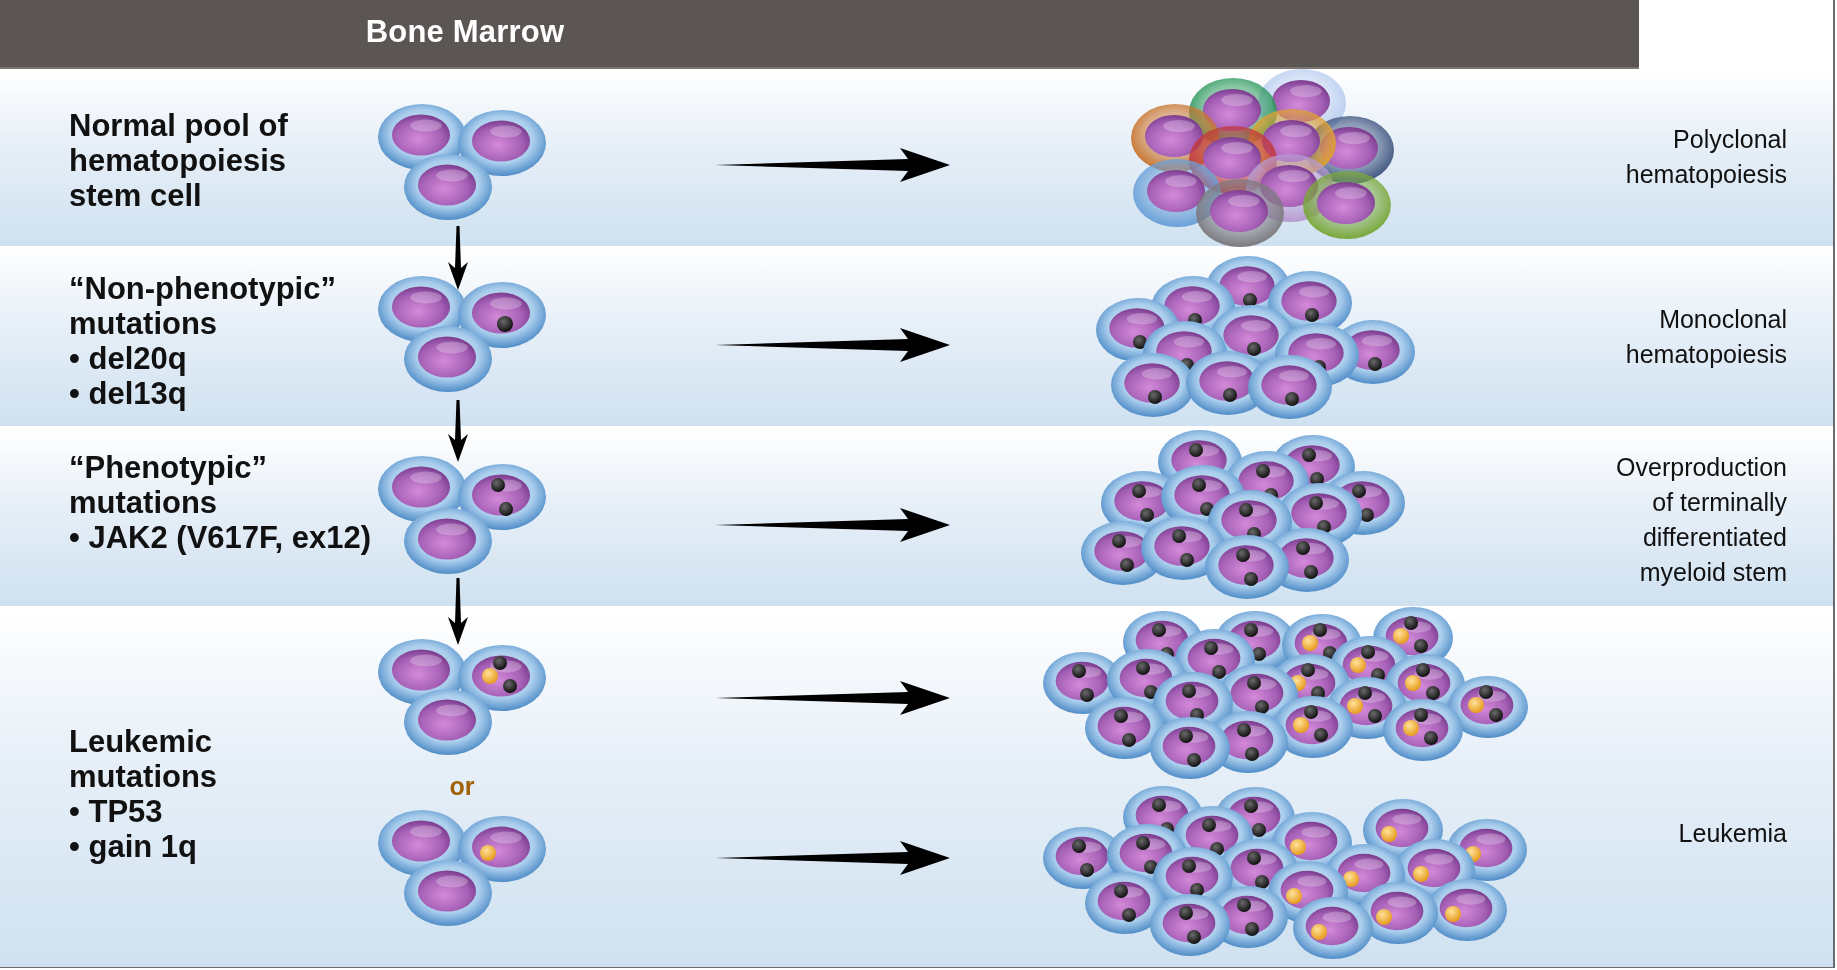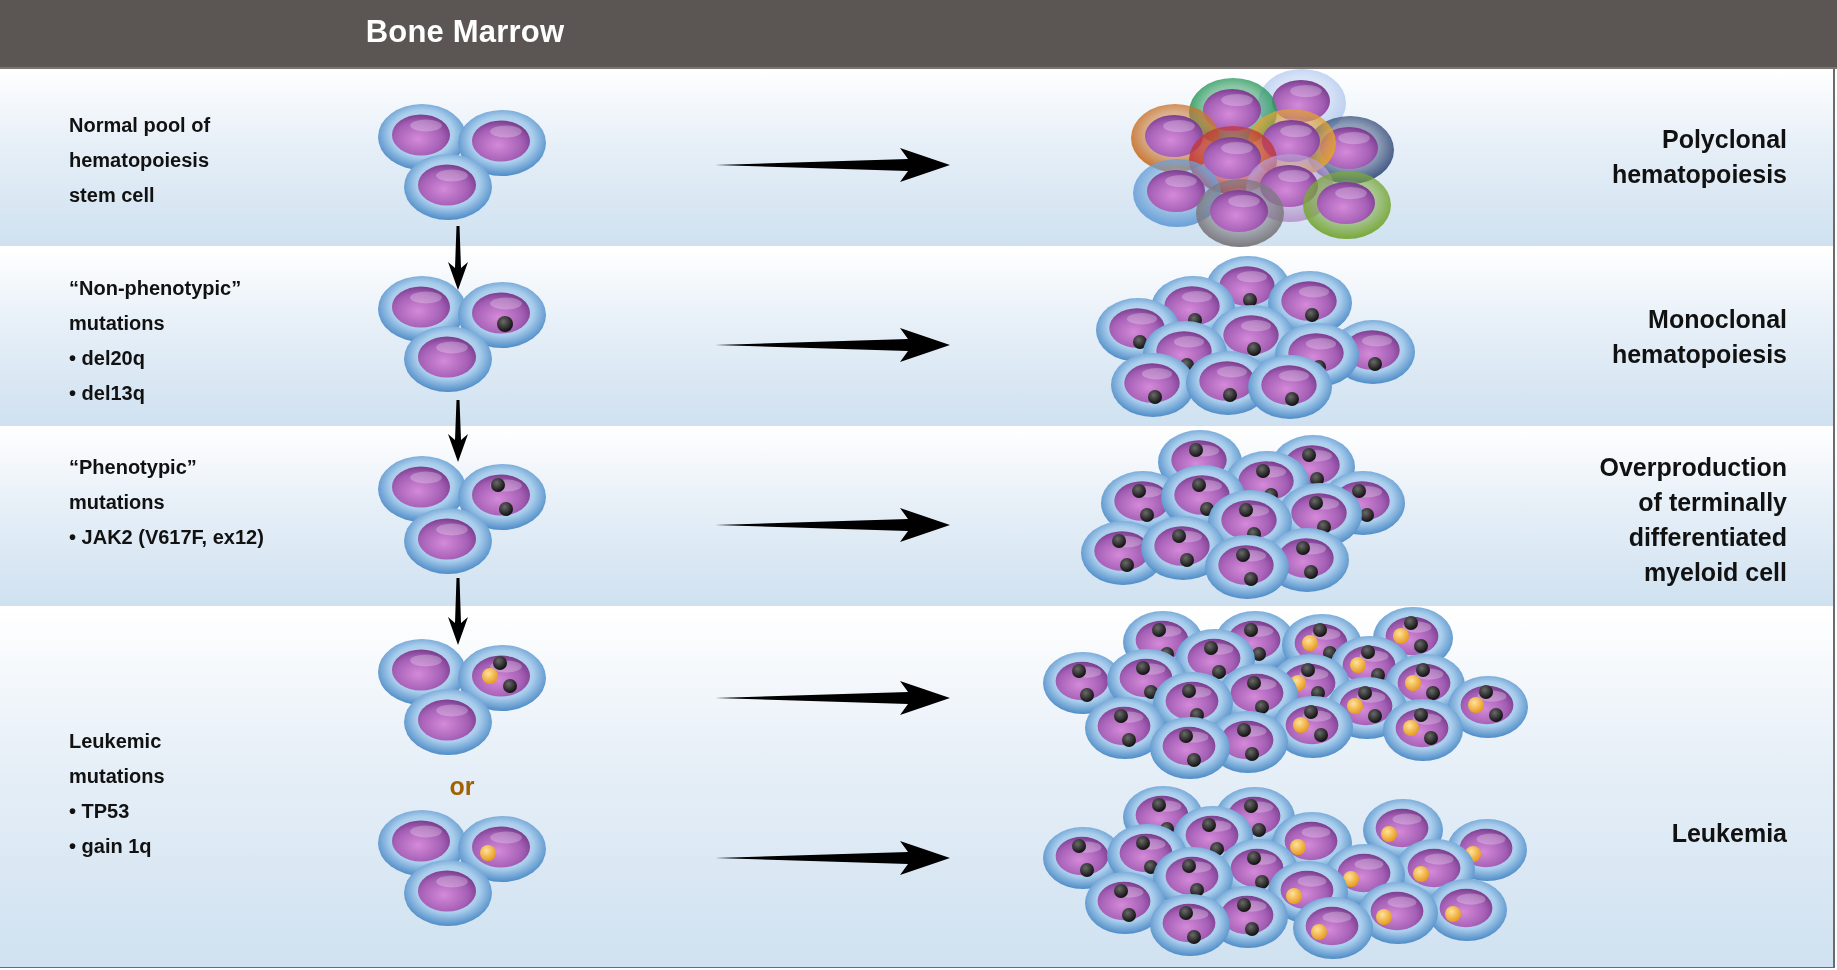--- a/index.html
+++ b/index.html
@@ -1,29 +1,29 @@
 <!DOCTYPE html>
 <html><head>
 <meta charset="utf-8">
 <style>
   html, body { margin: 0; padding: 0; background: #ffffff; }
   body { width: 1837px; height: 970px; position: relative; overflow: hidden;
          font-family: "Liberation Sans", "DejaVu Sans", sans-serif; }
   #frame { position: absolute; left: 0; top: 0; width: 1835px; height: 968px;
            border-right: 2px solid #6b6b6b; border-bottom: 2px solid #6b6b6b; box-sizing: border-box; }
-  #header { position: absolute; left: 0; top: 0; width: 1837px; height: 69px; background: #5b5654;
+  #header { position: absolute; left: 0; top: 0; width: 1639px; height: 69px; background: #5b5654;
             border-bottom: 2px solid #7a7573; box-sizing: border-box; }
   .hdr { position: absolute; top: 14px; color: #ffffff; font-weight: bold; font-size: 31px;
          transform: translateX(-50%); white-space: nowrap; letter-spacing: 0.2px; }
   .row { position: absolute; left: 0; width: 1833px;
          background: linear-gradient(to bottom, #ffffff 0%, #e8f0f8 40%, #cfe1f0 100%);
          border-bottom: 3px solid #ffffff; box-sizing: border-box; }
-  .ltext { position: absolute; left: 69px; font-weight: bold; font-size: 20px; line-height: 35px; color: #111; }
+  .ltext { position: absolute; left: 69px; font-weight: bold; font-size: 31px; line-height: 35px; color: #111; }
   .ltext div { white-space: nowrap; }
-  .rtext { position: absolute; right: 50px; font-weight: bold; font-size: 25px; line-height: 35px; color: #111;
+  .rtext { position: absolute; right: 50px; font-weight: normal; font-size: 25px; line-height: 35px; color: #111;
            text-align: right; }
   .rtext div { white-space: nowrap; }
   #or-label { position: absolute; left: 462px; top: 772px; transform: translateX(-50%);
               font-weight: bold; font-size: 25px; color: #a16207; }
   svg#art { position: absolute; left: 0; top: 0; }
 </style>
 </head>
 <body>
 
 <div id="frame"></div>
@@ -65,21 +65,21 @@
   <div>hematopoiesis</div>
 </div>
 <div class="rtext" style="top:302px">
   <div>Monoclonal</div>
   <div>hematopoiesis</div>
 </div>
 <div class="rtext" style="top:450px">
   <div>Overproduction</div>
   <div>of terminally</div>
   <div>differentiated</div>
-  <div>myeloid cell</div>
+  <div>myeloid stem</div>
 </div>
 <div class="rtext" style="top:816px">
   <div>Leukemia</div>
 </div>
 
 <div id="or-label">or</div>
 
 <svg id="art" width="1837" height="970">
   <defs>
     <radialGradient id="memBlue" cx="50%" cy="45%" r="55%">

